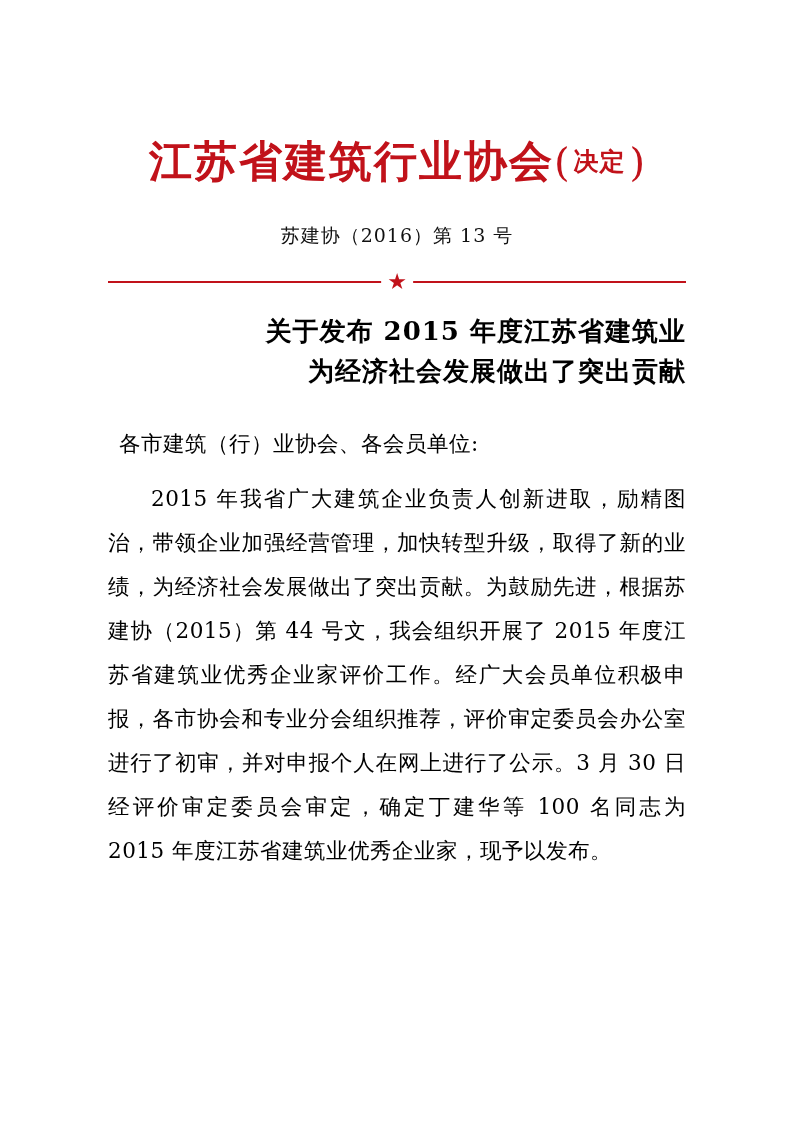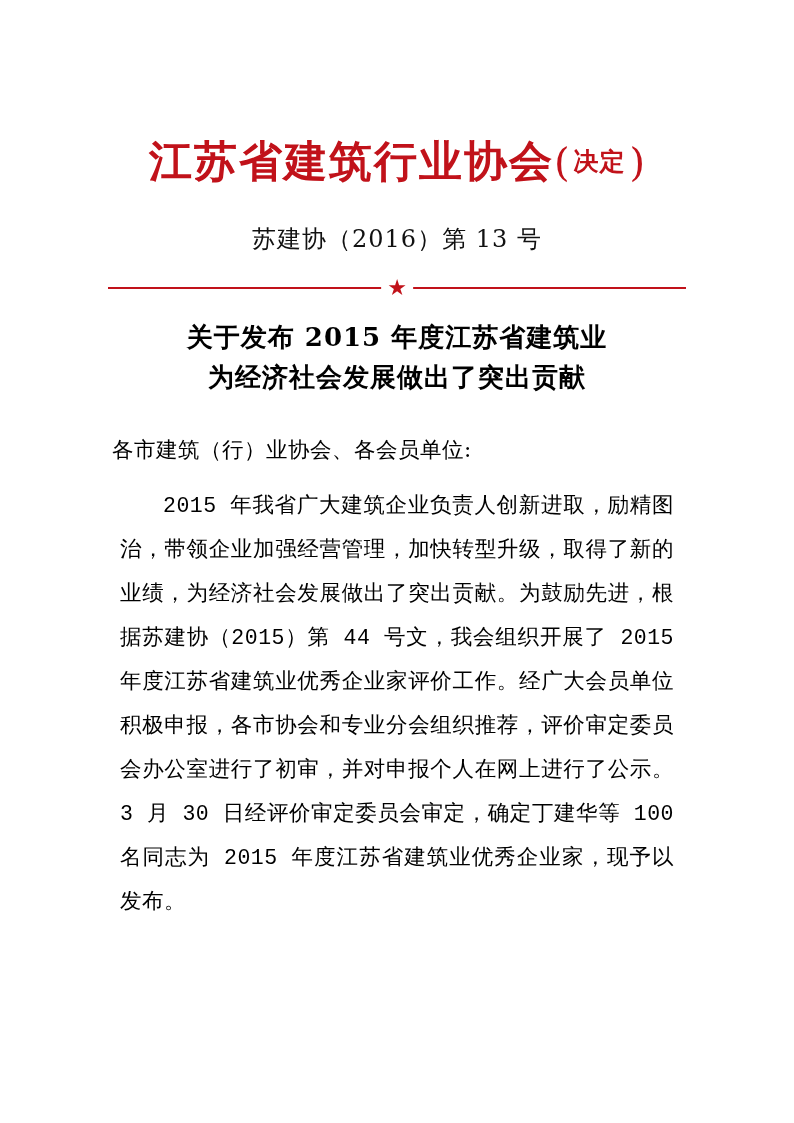--- a/index.html
+++ b/index.html
@@ -49,21 +49,21 @@
     font-size: 25px;
     font-weight: bold;
     vertical-align: middle;
     letter-spacing: 1px;
     padding: 0 4px;
   }
   
   .doc-number {
     margin-top: 40px;
     text-align: center;
-    font-size: 24px;
+    font-size: 19px;
     letter-spacing: 1px;
     color: #111;
   }
   
   .divider {
     margin-top: 26px;
     position: relative;
     height: 14px;
   }
   .divider .line {
@@ -80,45 +80,44 @@
     transform: translateX(-50%);
     color: #c1121a;
     font-size: 22px;
     line-height: 1;
     background: #ffffff;
     padding: 0 6px;
   }
   
   .title {
     margin-top: 22px;
-    text-align: center;
+    text-align: right;
     font-weight: bold;
     font-size: 26px;
     line-height: 1.55;
     letter-spacing: 1px;
     color: #000;
   }
   .title-line { display: block; }
   
   .body-text {
     margin-top: 30px;
     font-size: 21.5px;
     line-height: 2.05;
     letter-spacing: 0.5px;
     text-align: justify;
     text-justify: inter-ideograph;
     color: #000;
   }
   .salutation {
-    margin: 4px;
+    margin: 11px;
   }
   .para {
-    margin: 12px;
+    margin: 0;
     text-indent: 2em;
-    font-family: Liberation Mono, monospace;
   }
 </style>
 </head>
 <body>
 
 <div class="page">
 
   <div class="masthead">
     <span class="masthead-main">江苏省建筑行业协会</span><span class="masthead-paren">(</span><span class="masthead-sub">决定</span><span class="masthead-paren">)</span>
   </div>

